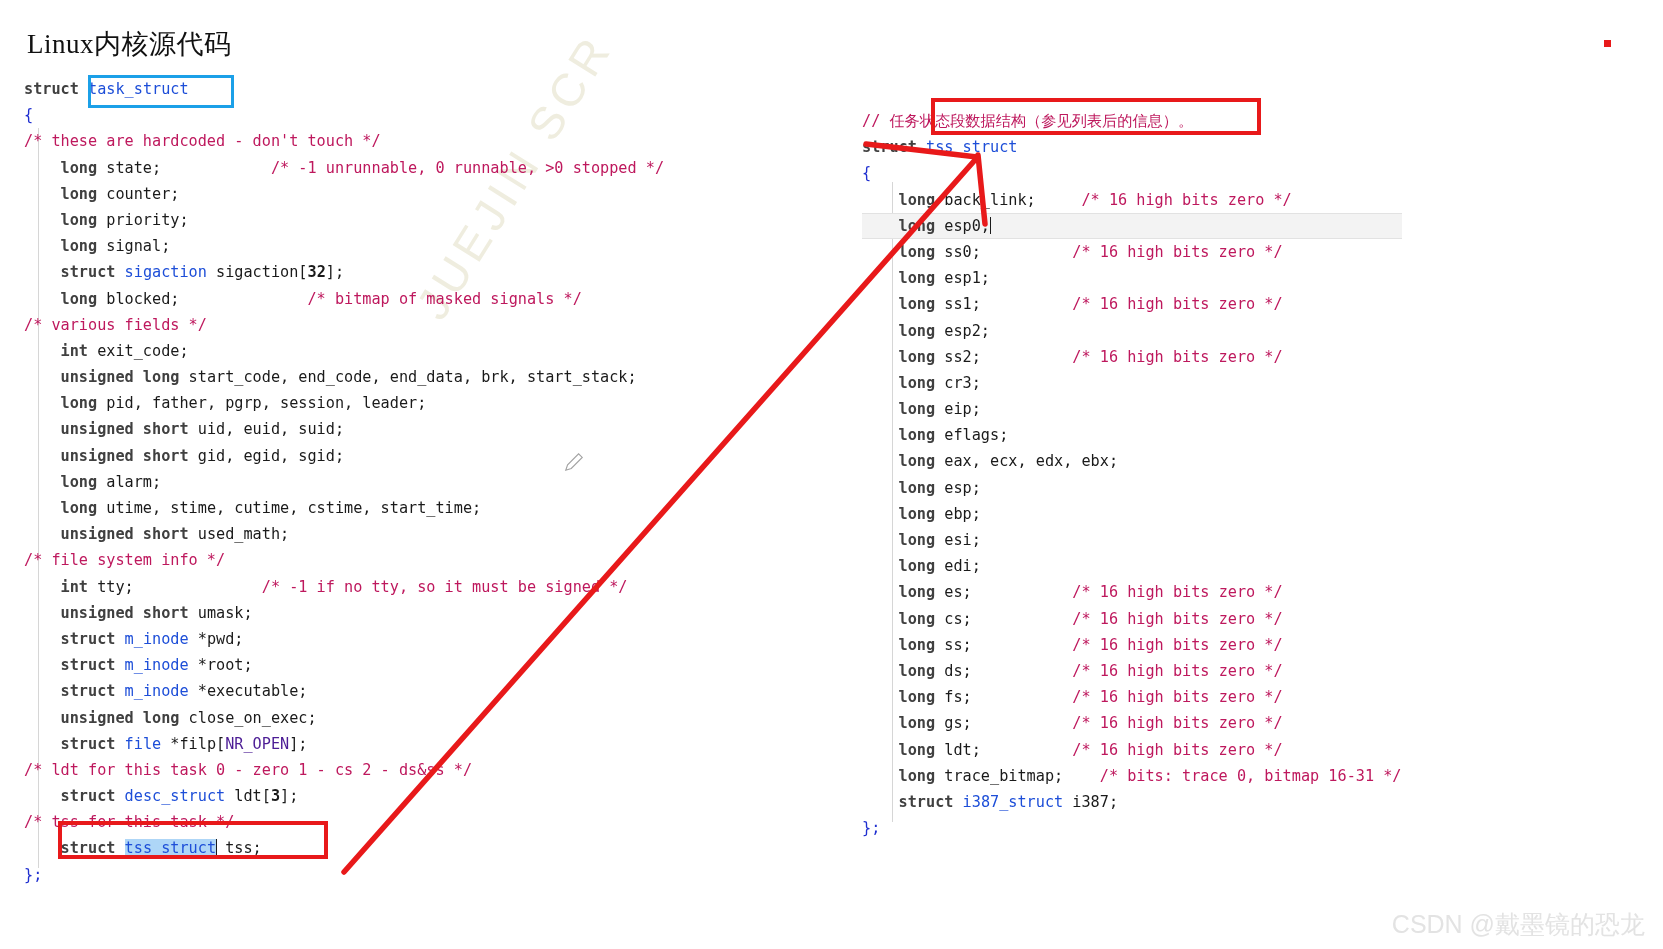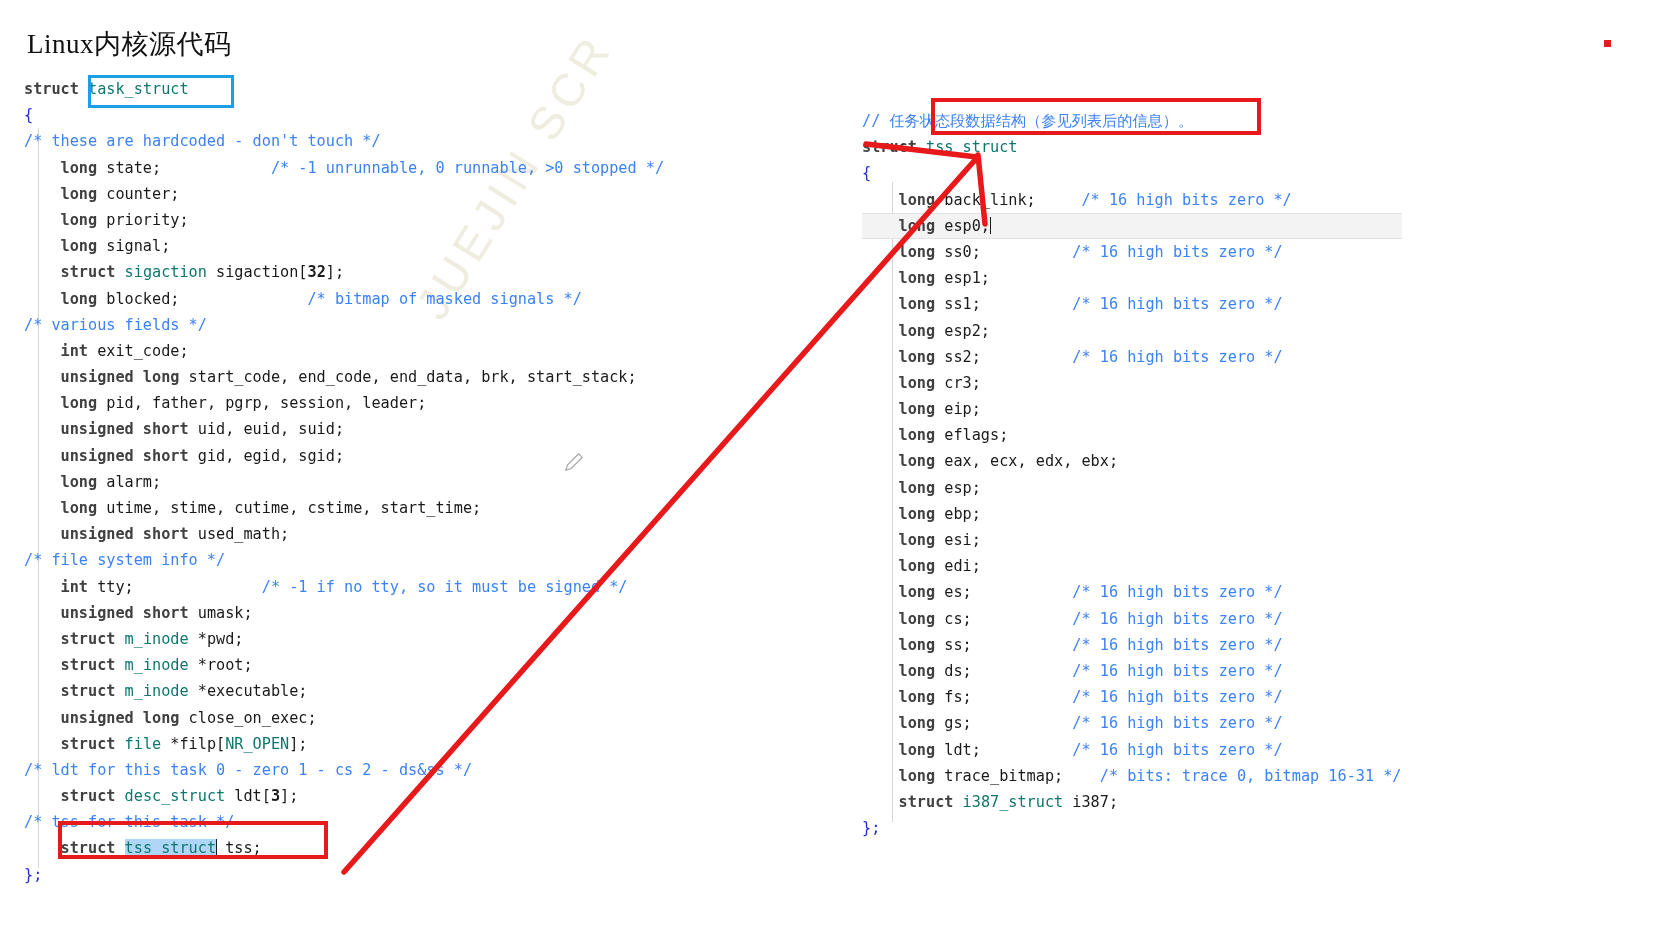--- a/index.html
+++ b/index.html
@@ -47,23 +47,23 @@
   .guide {
     position: absolute;
     width: 1px;
     background: #d6d6d6;
   }
   #guide-left  { left: 38px;  top: 128px; height: 740px; }
   #guide-right { left: 892px; top: 182px; height: 640px; }
 
   
   .kw   { color: #404040; font-weight: bold; }     
-  .typ  { color: #0f766e; margin-top: 34px; }                        
-  .cmt  { color: #3b82f6; }                        
-  .mac  { color: #0f766e; }                        
+  .typ  { color: #1d4ed8; margin-top: 34px; }                        
+  .cmt  { color: #be185d; }                        
+  .mac  { color: #4c1d95; }                        
   .num  { color: #1a1a1a; font-weight: bold; }
   .id   { color: #1a1a1a; }
   .br   { color: #1f2fd0; }
 
   
   .sel { background: #aed6f7; }
   .caret {
     display: inline-block;
     width: 1px;
     height: 17px;
@@ -160,14 +160,15 @@
 
     <line x1="978" y1="155" x2="985" y2="224" stroke="#e8191a" stroke-width="5.5" stroke-linecap="round"></line>
   </svg>
 
   <div id="red-dot"></div>
 
   <svg id="pencil-cursor" viewBox="0 0 24 24" xmlns="http://www.w3.org/2000/svg">
     <path d="M3 21 L5 15 L17 3 L21 7 L9 19 Z" fill="none" stroke="#555" stroke-width="1.2"></path>
   </svg>
 
+  <div id="wm-csdn">CSDN @戴墨镜的恐龙</div>
 
 </div>
 
 </body></html>

